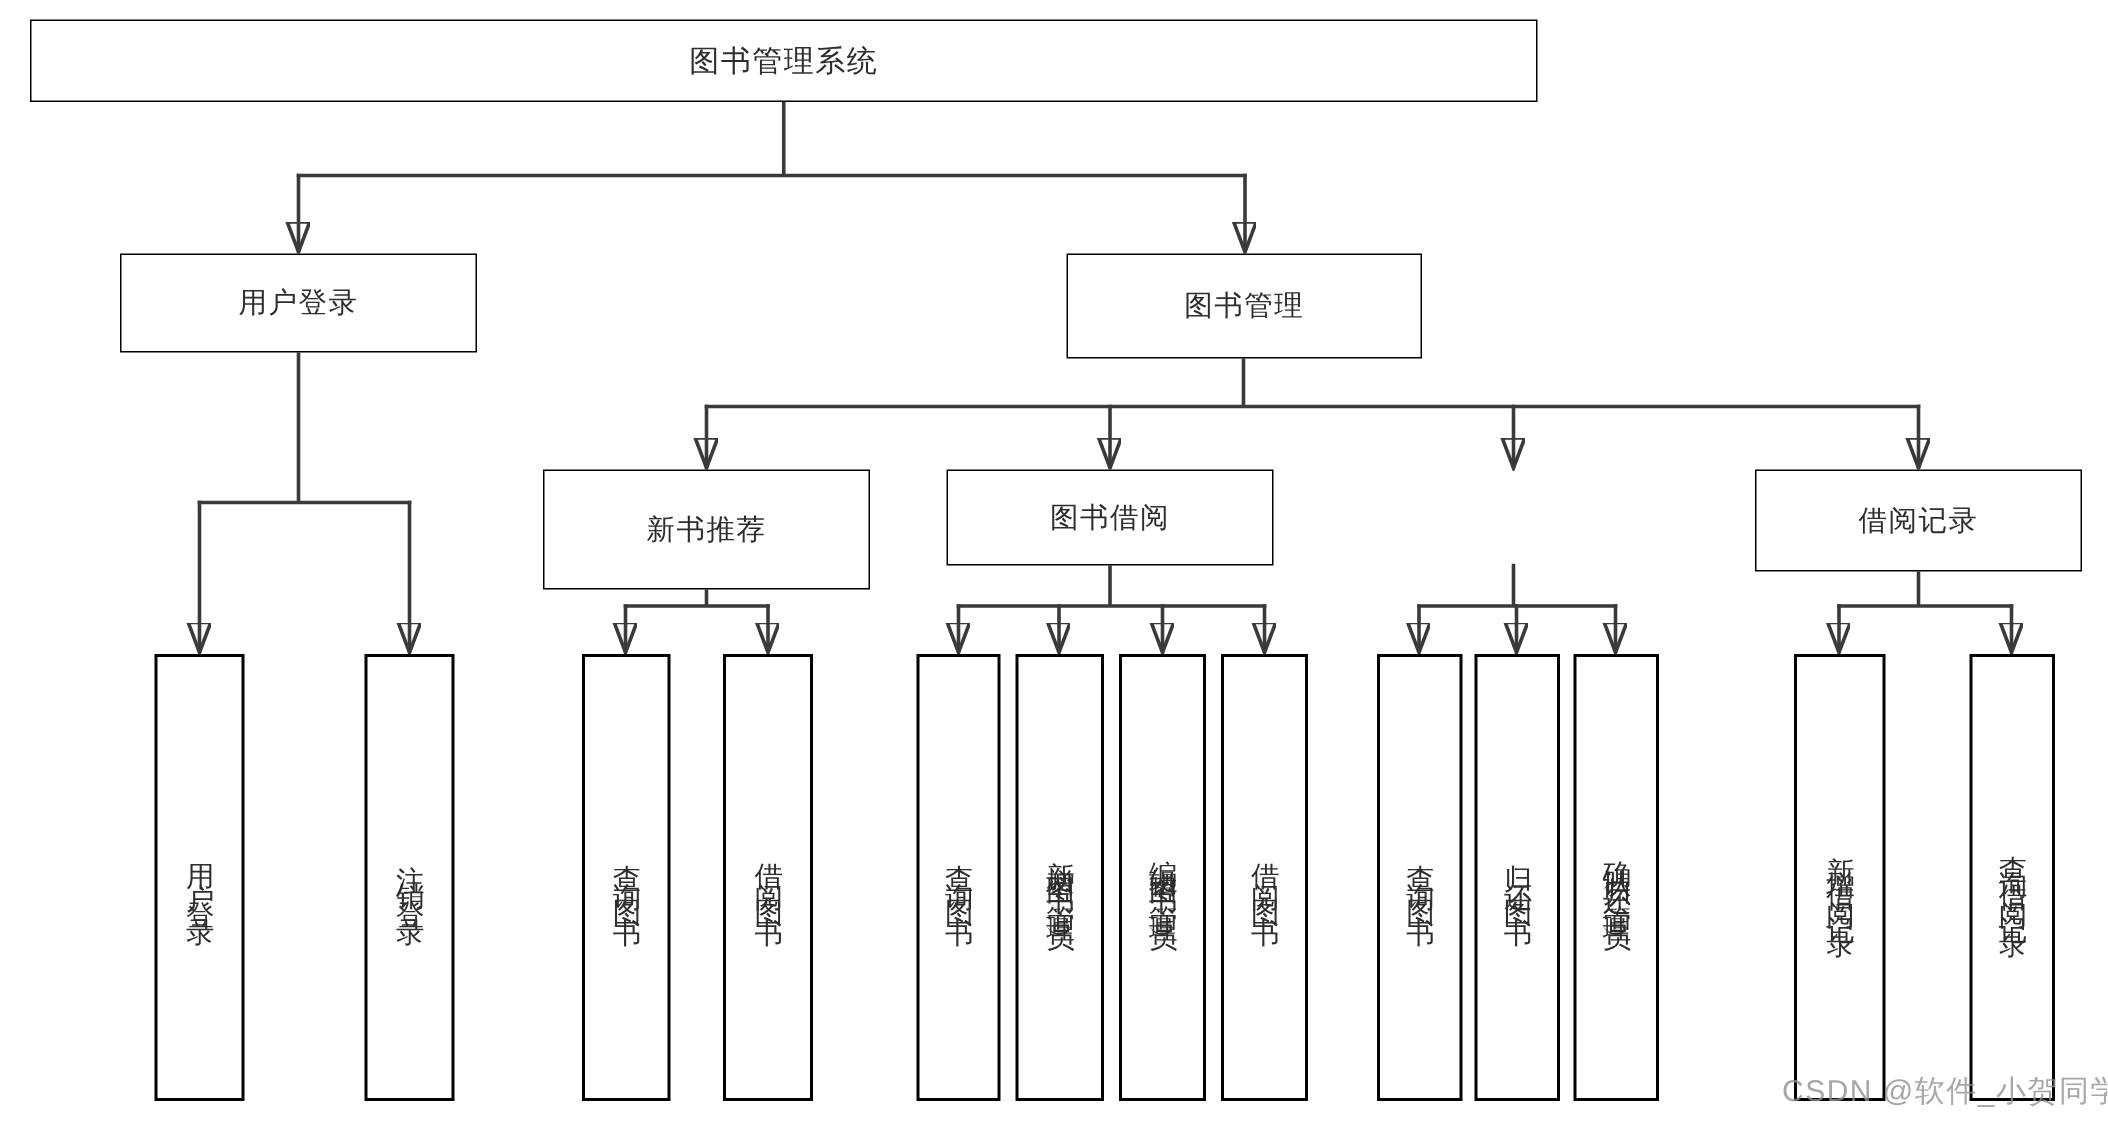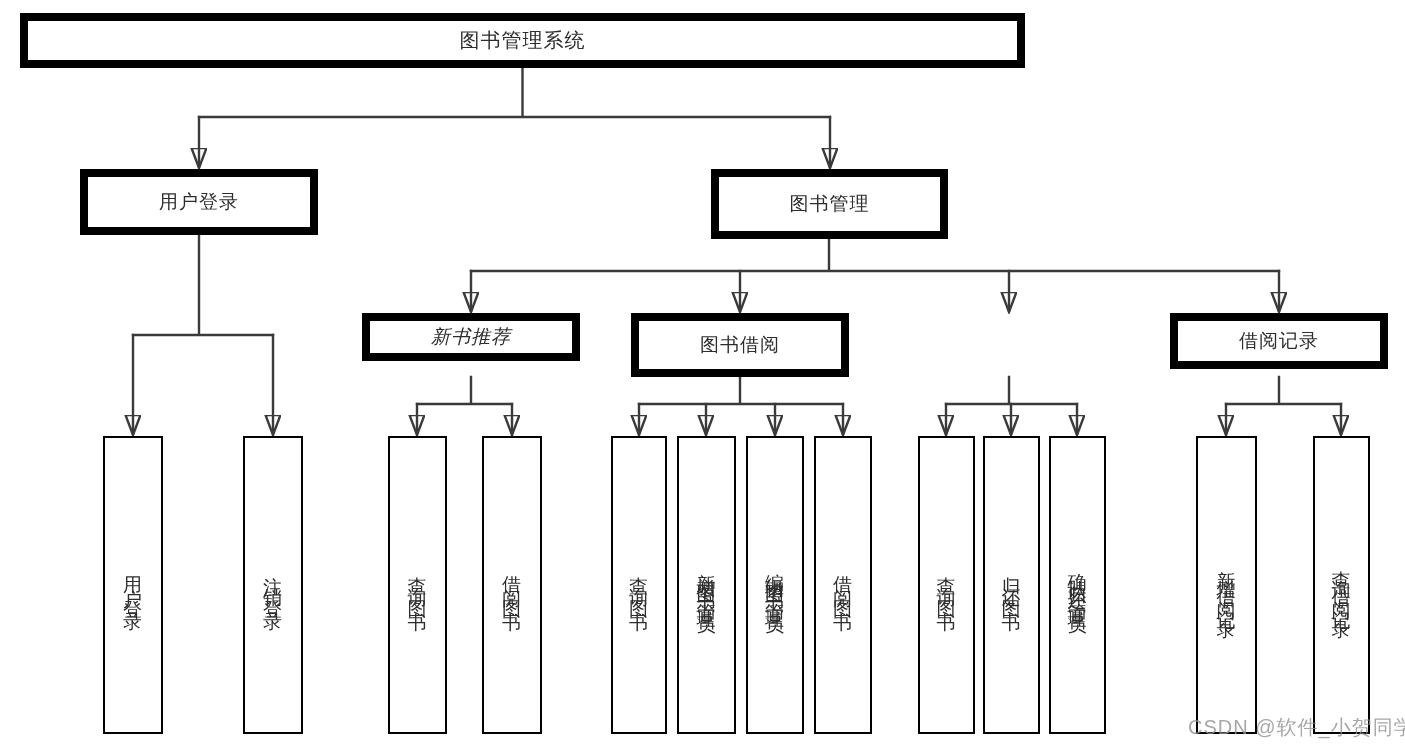--- a/index.html
+++ b/index.html
@@ -20,21 +20,21 @@
   }
   .connector-layer path, .connector-layer line {
     stroke: #3a3a3a;
     stroke-width: 2.4;
     fill: none;
     stroke-linecap: square;
   }
   .node {
     position: absolute;
     background: #ffffff;
-    border: 8px solid #000000;
+    border: 1px solid #000000;
     display: flex;
     align-items: center;
     justify-content: center;
     box-sizing: border-box;
   }
   .node.hbox span {
     font-size: 19px;
     letter-spacing: 1px;
     white-space: nowrap;
   }
@@ -113,27 +113,27 @@
     <span>图书管理系统</span>
   </div>
 
   <div class="node hbox" style="left:80px; top:169px; width:238px; height:66px;">
     <span>用户登录</span>
   </div>
   <div class="node hbox" style="left:711px; top:169px; width:237px; height:70px;">
     <span>图书管理</span>
   </div>
 
-  <div class="node hbox" style="left:362px; top:313px; width:218px; height:48px;font-style:italic;">
+  <div class="node hbox" style="left:362px; top:313px; width:218px; height:80px;">
     <span>新书推荐</span>
   </div>
   <div class="node hbox" style="left:631px; top:313px; width:218px; height:64px;">
     <span>图书借阅</span>
   </div>
-  <div class="node hbox" style="left:1170px; top:313px; width:218px; height:56px;text-align:right;">
+  <div class="node hbox" style="left:1170px; top:313px; width:218px; height:68px;text-align:right;">
     <span>借阅记录</span>
   </div>
 
   <div class="node leaf ls4" style="left:103px; width:60px;">
     <span>用户登录</span>
   </div>
   <div class="node leaf ls4" style="left:243px; width:60px;">
     <span>注销登录</span>
   </div>
 

